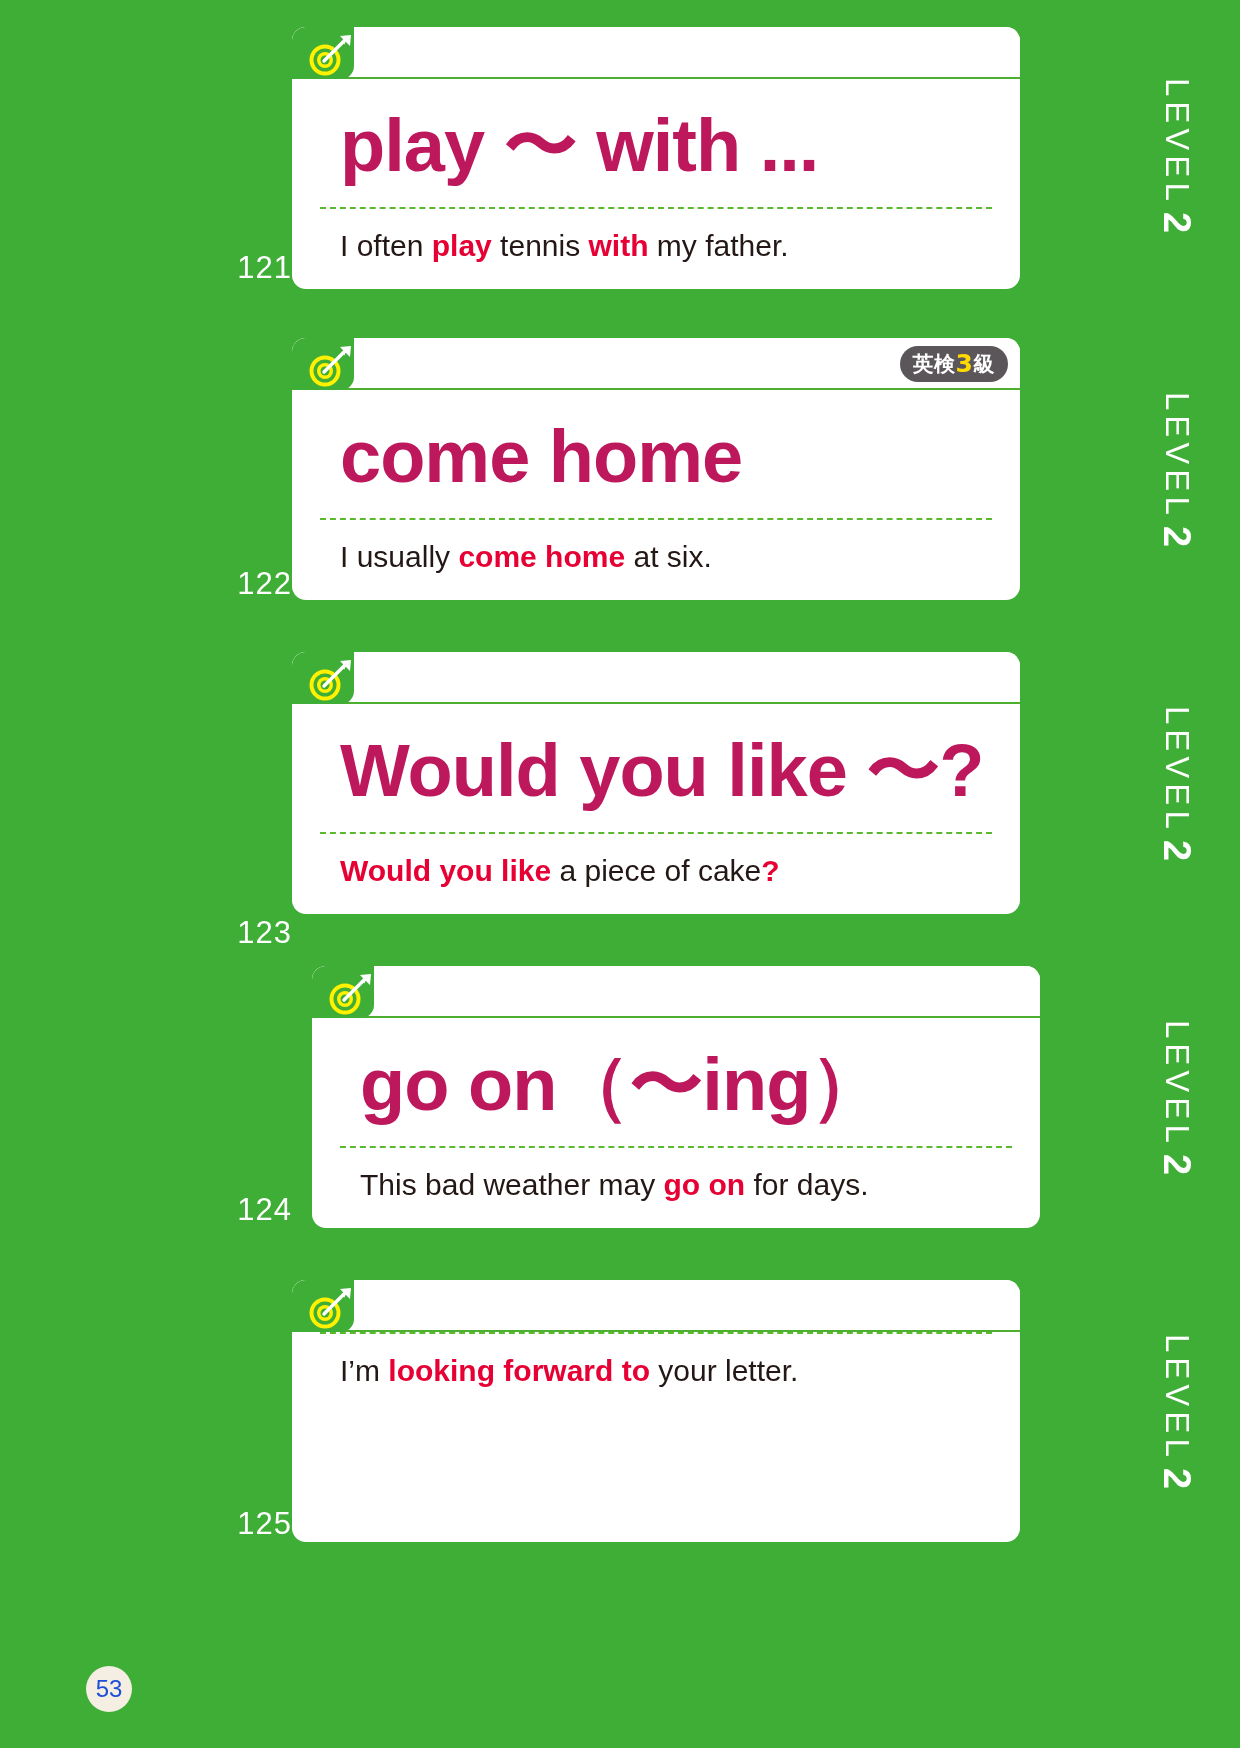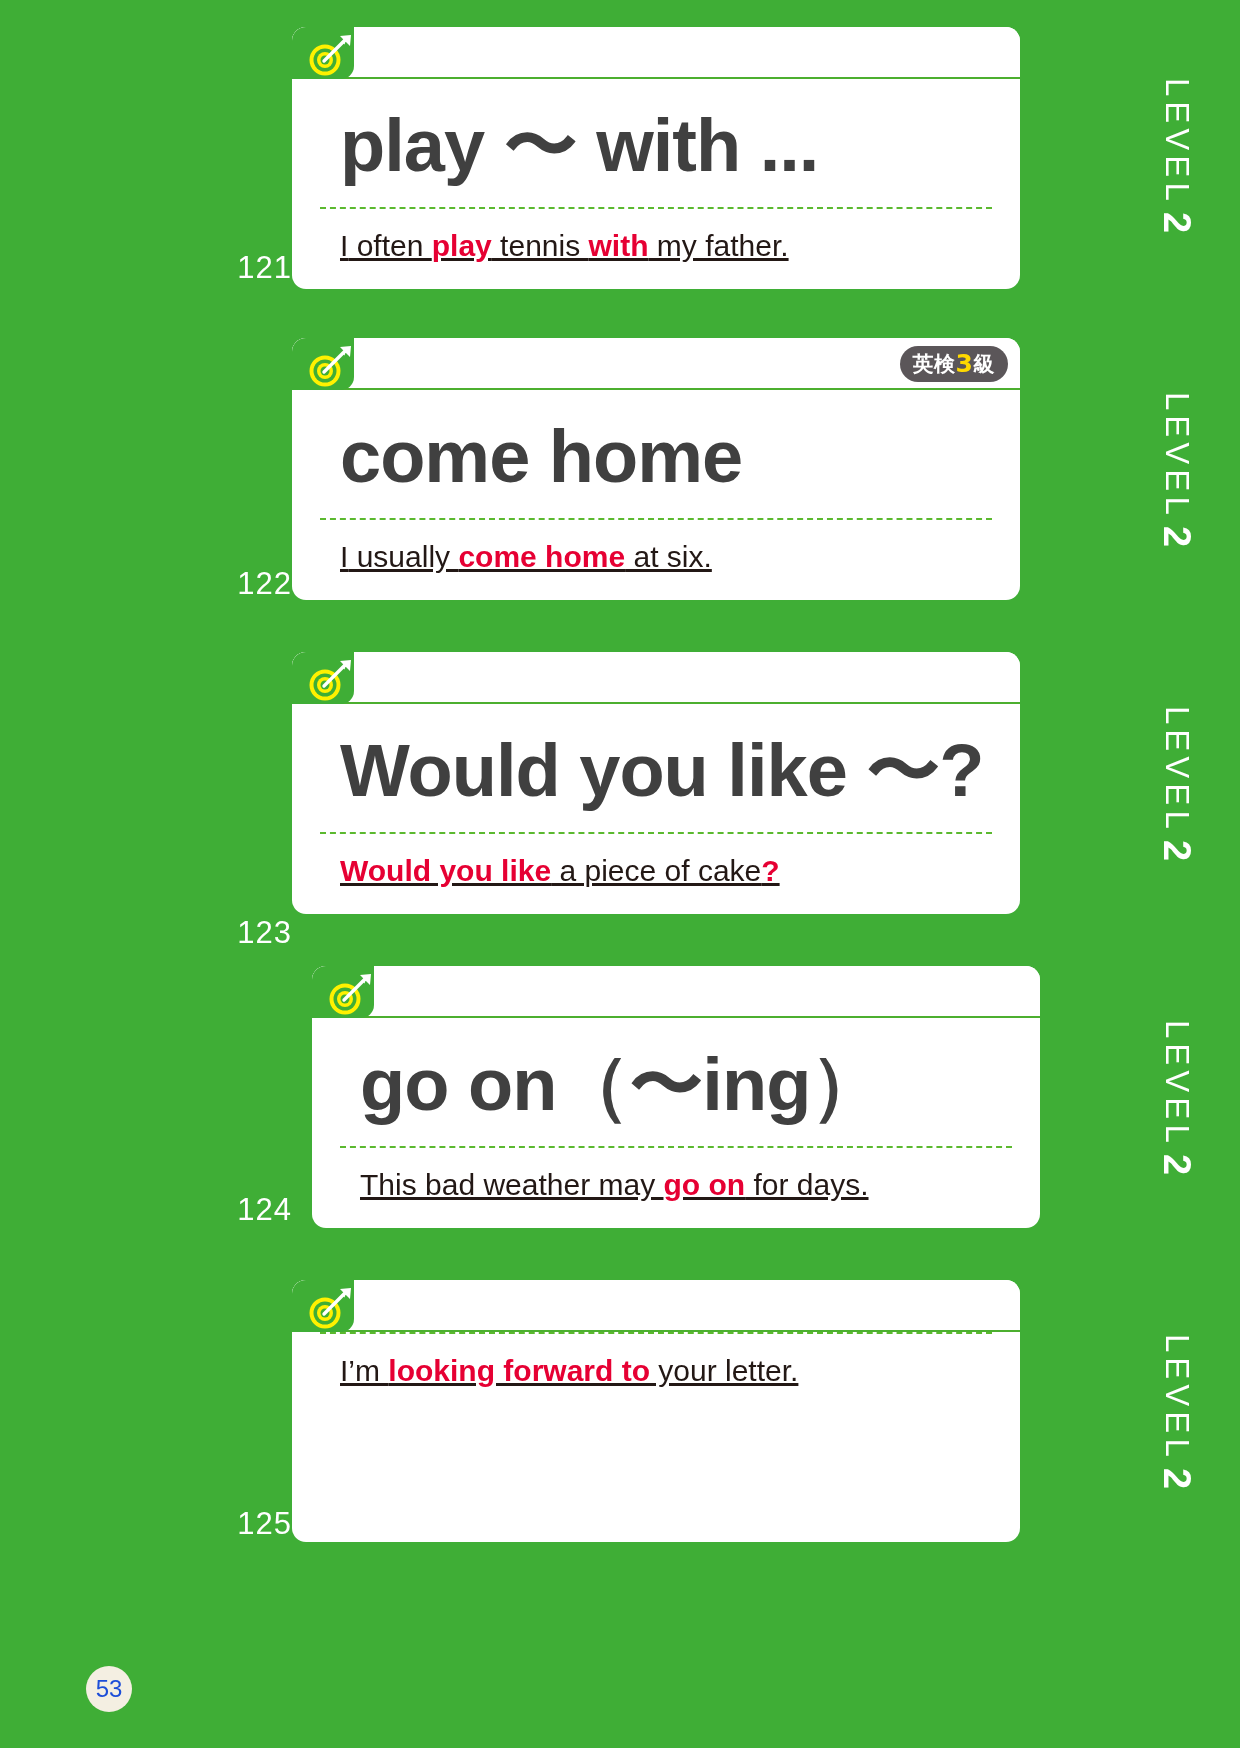--- a/index.html
+++ b/index.html
@@ -92,42 +92,41 @@
   }
   .badge .grade {
     color: #FFD900;
     font-size: 25px;
     font-weight: 700;
     vertical-align: -1px;
   }
 
   
   .phrase {
-    color: #404040;
+    color: #be185d;
     font-weight: 700;
     font-size: 74px;
     line-height: 1.0;
     letter-spacing: -1px;
     padding: 30px 36px 24px 48px;
     white-space: nowrap;
   }
 
   .divider {
     height: 0;
     margin: 0 28px 0 28px;
     border-top: 2px dashed #5BB92F;
   }
 
   .example {
     color: #231815;
     font-size: 30px;
     line-height: 1.25;
     padding: 18px 30px 20px 48px;
     white-space: nowrap;
-    text-decoration: underline;
   }
   .example b { color: #E60033; font-weight: 700; }
 
   
   .level-rail {
     position: absolute;
     right: 24px;
     width: 58px;
     color: #FFFFFF;
     text-align: center;

